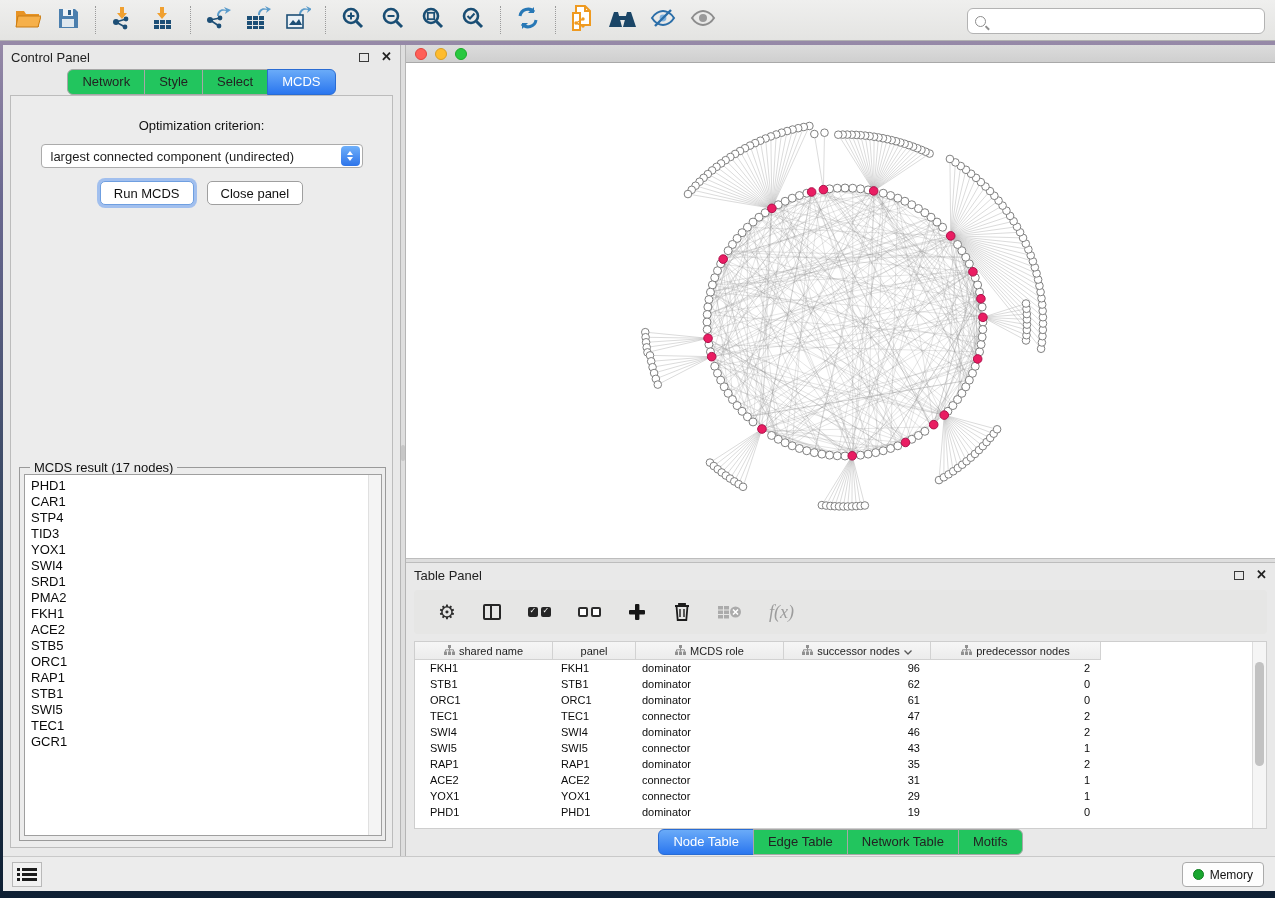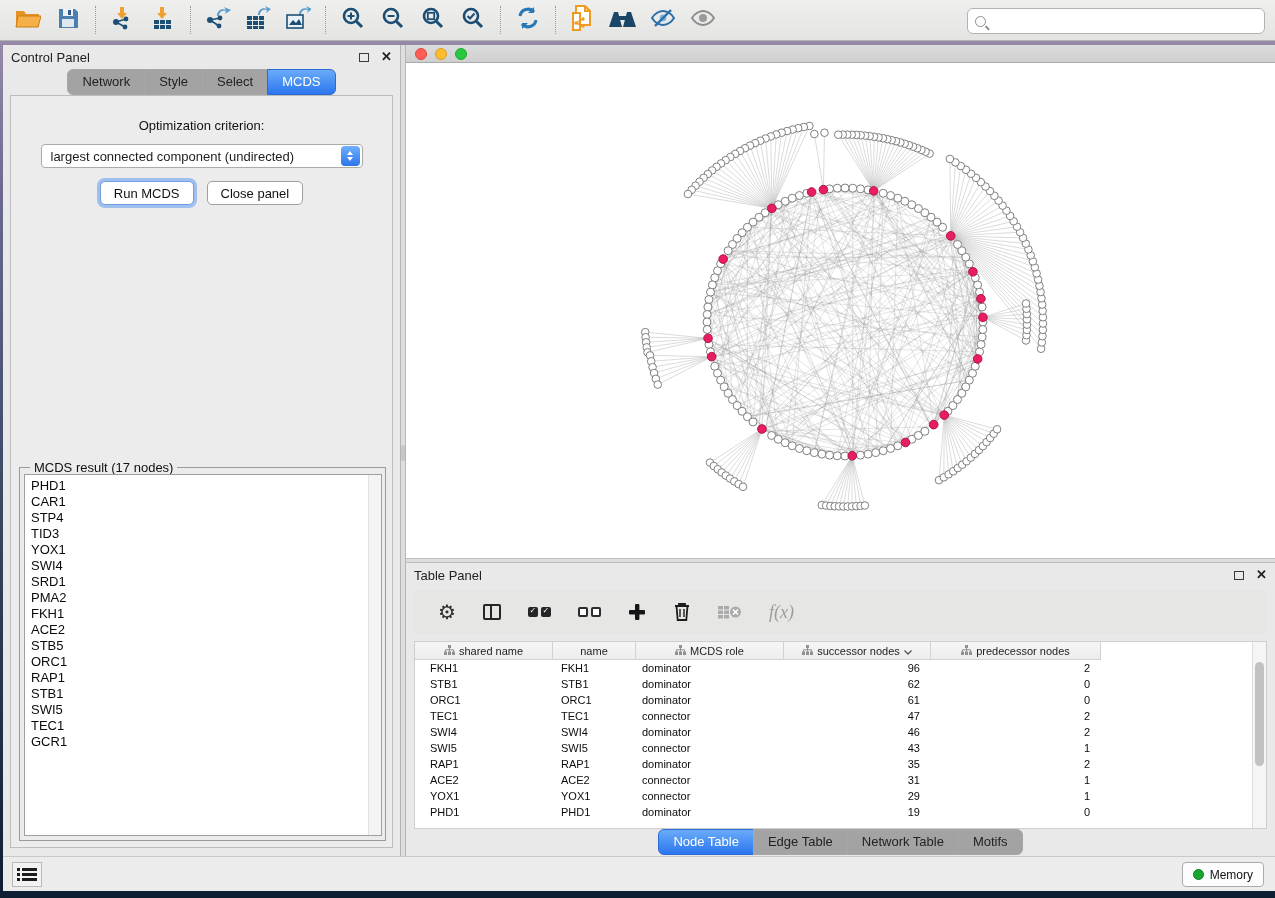--- a/index.html
+++ b/index.html
@@ -22,21 +22,21 @@
     left:9px; top:10px; transform:rotate(45deg); }
   #search-box input { border:none; outline:none; flex:1; height:20px; margin-left:6px; font-size:13px; background:transparent; }
 
   
   #control-panel { position:absolute; left:3px; top:45px; width:397px; height:811px; background:#e9e9e9; }
   .panel-head { height:24px; display:flex; align-items:center; padding:0 8px; font-size:13px; color:#222; }
   .panel-head .sp { flex:1; }
   .float-ic { width:10px; height:9px; border:1.6px solid #3a3a3a; margin-right:12px; }
   .close-ic { font-size:13px; font-weight:bold; color:#222; line-height:10px; }
   .seg-tabs { display:flex; justify-content:center; position:relative; z-index:2; }
-  .seg-tab { font-size:13px; padding:4px 14px 5px; background:#a3a3a3; border:1px solid #a7a7a7;
+  .seg-tab { font-size:13px; padding:4px 14px 5px; background:#22c55e; border:1px solid #a7a7a7;
     margin-left:-1px; color:#222; }
   .seg-tab:first-child { border-radius:6px 0 0 6px; margin-left:0; }
   .seg-tab:last-child { border-radius:0 6px 6px 0; }
   .seg-tab.active { background:linear-gradient(#6aabf8,#2a76ef); border-color:#2a6cd3; color:#fff; }
   #cp-inset { position:absolute; left:7px; top:50px; width:383px; height:753px;
     background:#ececec; border:1px solid #bcbcbc; border-radius:0; }
   #opt-label { text-align:center; margin-top:22px; font-size:13px; color:#111; }
   #criterion-row { display:flex; justify-content:center; margin-top:11px; }
   #criterion-select { width:322px; height:24px; background:#fff; border:1px solid #ababab; border-radius:4px;
     display:flex; align-items:center; font-size:13px; }
@@ -1130,21 +1130,21 @@
                 <rect x="4" y="0" width="3" height="3"></rect>
                 <rect x="0" y="6.5" width="3" height="3.5"></rect>
                 <rect x="4" y="6.5" width="3" height="3.5"></rect>
                 <rect x="8" y="6.5" width="3" height="3.5"></rect>
               </g>
               <path d="M5.5 3v1.8M1.5 6.5V4.8h8v1.7M5.5 4.8v1.7" stroke="#909090" fill="none"></path>
             </svg></span>
           <span>shared name</span>
         </div>
         <div class="th" style="width: 83px;">
-          <span>name</span>
+          <span>panel</span>
         </div>
         <div class="th" style="width: 148px;">
           <span><svg width="11" height="10" viewBox="0 0 11 10">
               <g fill="#909090">
                 <rect x="4" y="0" width="3" height="3"></rect>
                 <rect x="0" y="6.5" width="3" height="3.5"></rect>
                 <rect x="4" y="6.5" width="3" height="3.5"></rect>
                 <rect x="8" y="6.5" width="3" height="3.5"></rect>
               </g>
               <path d="M5.5 3v1.8M1.5 6.5V4.8h8v1.7M5.5 4.8v1.7" stroke="#909090" fill="none"></path>

